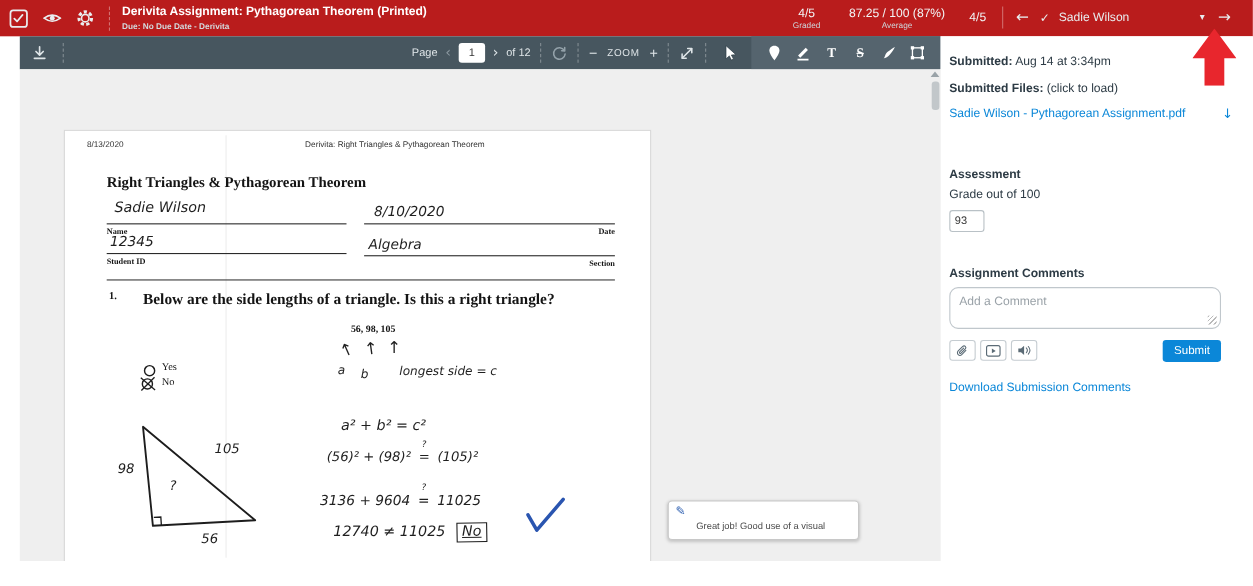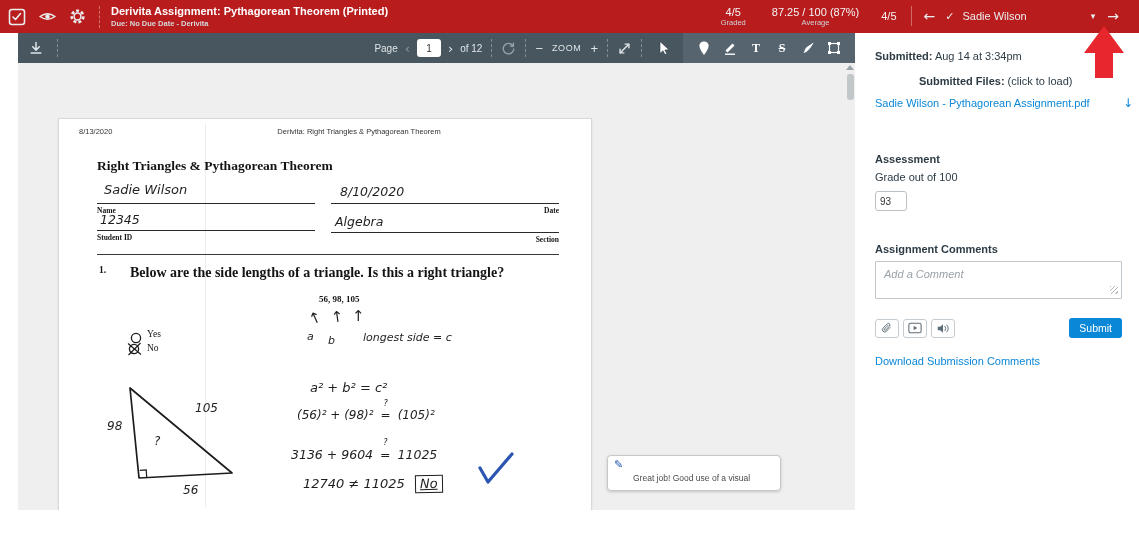--- a/index.html
+++ b/index.html
@@ -66,36 +66,36 @@
   .qeq .q { position:absolute; top:-9px; left:50%; transform:translateX(-50%); font-size:8px; }
   .no-box { display:inline-block; border:1.5px solid #1d1d1d; padding:0 4px 1px 4px; margin-left:10px; text-decoration:underline; transform:rotate(-1deg); }
   .arr { display:inline-block; font-style:normal; font-size:15px; }
   
   .comment-popup { position:absolute; left:589px; top:392px; width:172px; height:34px; background:#fff;
     border:1px solid #c8c8c8; border-radius:4px; box-shadow:0 1px 3px rgba(0,0,0,.18); cursor:pointer; }
   .cp-pen { position:absolute; left:6px; top:2px; color:#2a5db0; font-size:11px; font-style:normal; font-family:"DejaVu Sans",sans-serif; }
   .cp-text { position:absolute; left:25px; top:17px; font-size:8.5px; color:#4a4a4a; }
   
   .sidebar { position:absolute; left:855px; top:33px; width:284px; height:500px; background:#fff; color:#2d3b45; font-size:11px; }
-  .sb-inner { padding:17px 0 0 20px; }
+  .sb-inner { padding:17px 0 0 8px; }
   .sb-line b { font-weight:bold; }
-  .files-line { margin-top:13px;margin-left:44px; }
+  .files-line { margin-top:13px; }
   .file-row { display:flex; width:258px; justify-content:space-between; align-items:center; margin-top:9px; }
   .sb-link { color:#0b87d8; cursor:pointer; }
   .dl-arrow { color:#0b87d8; font-size:12px; cursor:pointer; font-family:"DejaVu Sans",sans-serif; }
   .assess-title { margin-top:43px; font-weight:bold; }
   .grade-label { margin-top:6px; }
   .grade-input { margin-top:8px; width:22px; height:14px; border:1px solid #b9c1c6; border-radius:3px; font-size:10px; padding:2px 4px; color:#333; font-family:inherit; }
   .comments-title { margin-top:32px; font-weight:bold; }
   .ta-wrap { position:relative; width:247px; margin-top:6px; }
-  .comment-ta { width:229px; height:24px; border:1px solid #c0c7cc; border-radius:1px; padding:6px 8px; font-size:11px; color:#333; resize:none; font-family:inherit;font-style:italic; }
+  .comment-ta { width:229px; height:24px; border:1px solid #c0c7cc; border-radius:8px; padding:6px 8px; font-size:11px; color:#333; resize:none; font-family:inherit; }
   .comment-ta::placeholder { color:#9aa2a8; }
   .ta-corner { position:absolute; right:4px; bottom:7px; width:8px; height:8px;
     background:repeating-linear-gradient(135deg,#b9b9b9 0 1px,transparent 1px 3px); }
-  .action-row { display:flex; align-items:center; width:247px; margin-top:17px; }
+  .action-row { display:flex; align-items:flex-start; width:247px; margin-top:7px; }
   .att-btn { width:22px; height:17px; border:1px solid #c5ccd1; border-radius:3px; margin-right:4px;
     display:flex; align-items:center; justify-content:center; background:#fff; cursor:pointer; }
   .submit-btn { margin-left:auto; background:#0b87d8; color:#fff; border:none; border-radius:3px;
     font-size:10.5px; padding:4px 10px; cursor:pointer; font-family:inherit; }
   .dl-comments { margin-top:17px; color:#0b87d8; cursor:pointer; }
   
   .red-arrow { position:absolute; left:1084px; top:26px; z-index:50; }
 </style>
 </head>
 <body>

